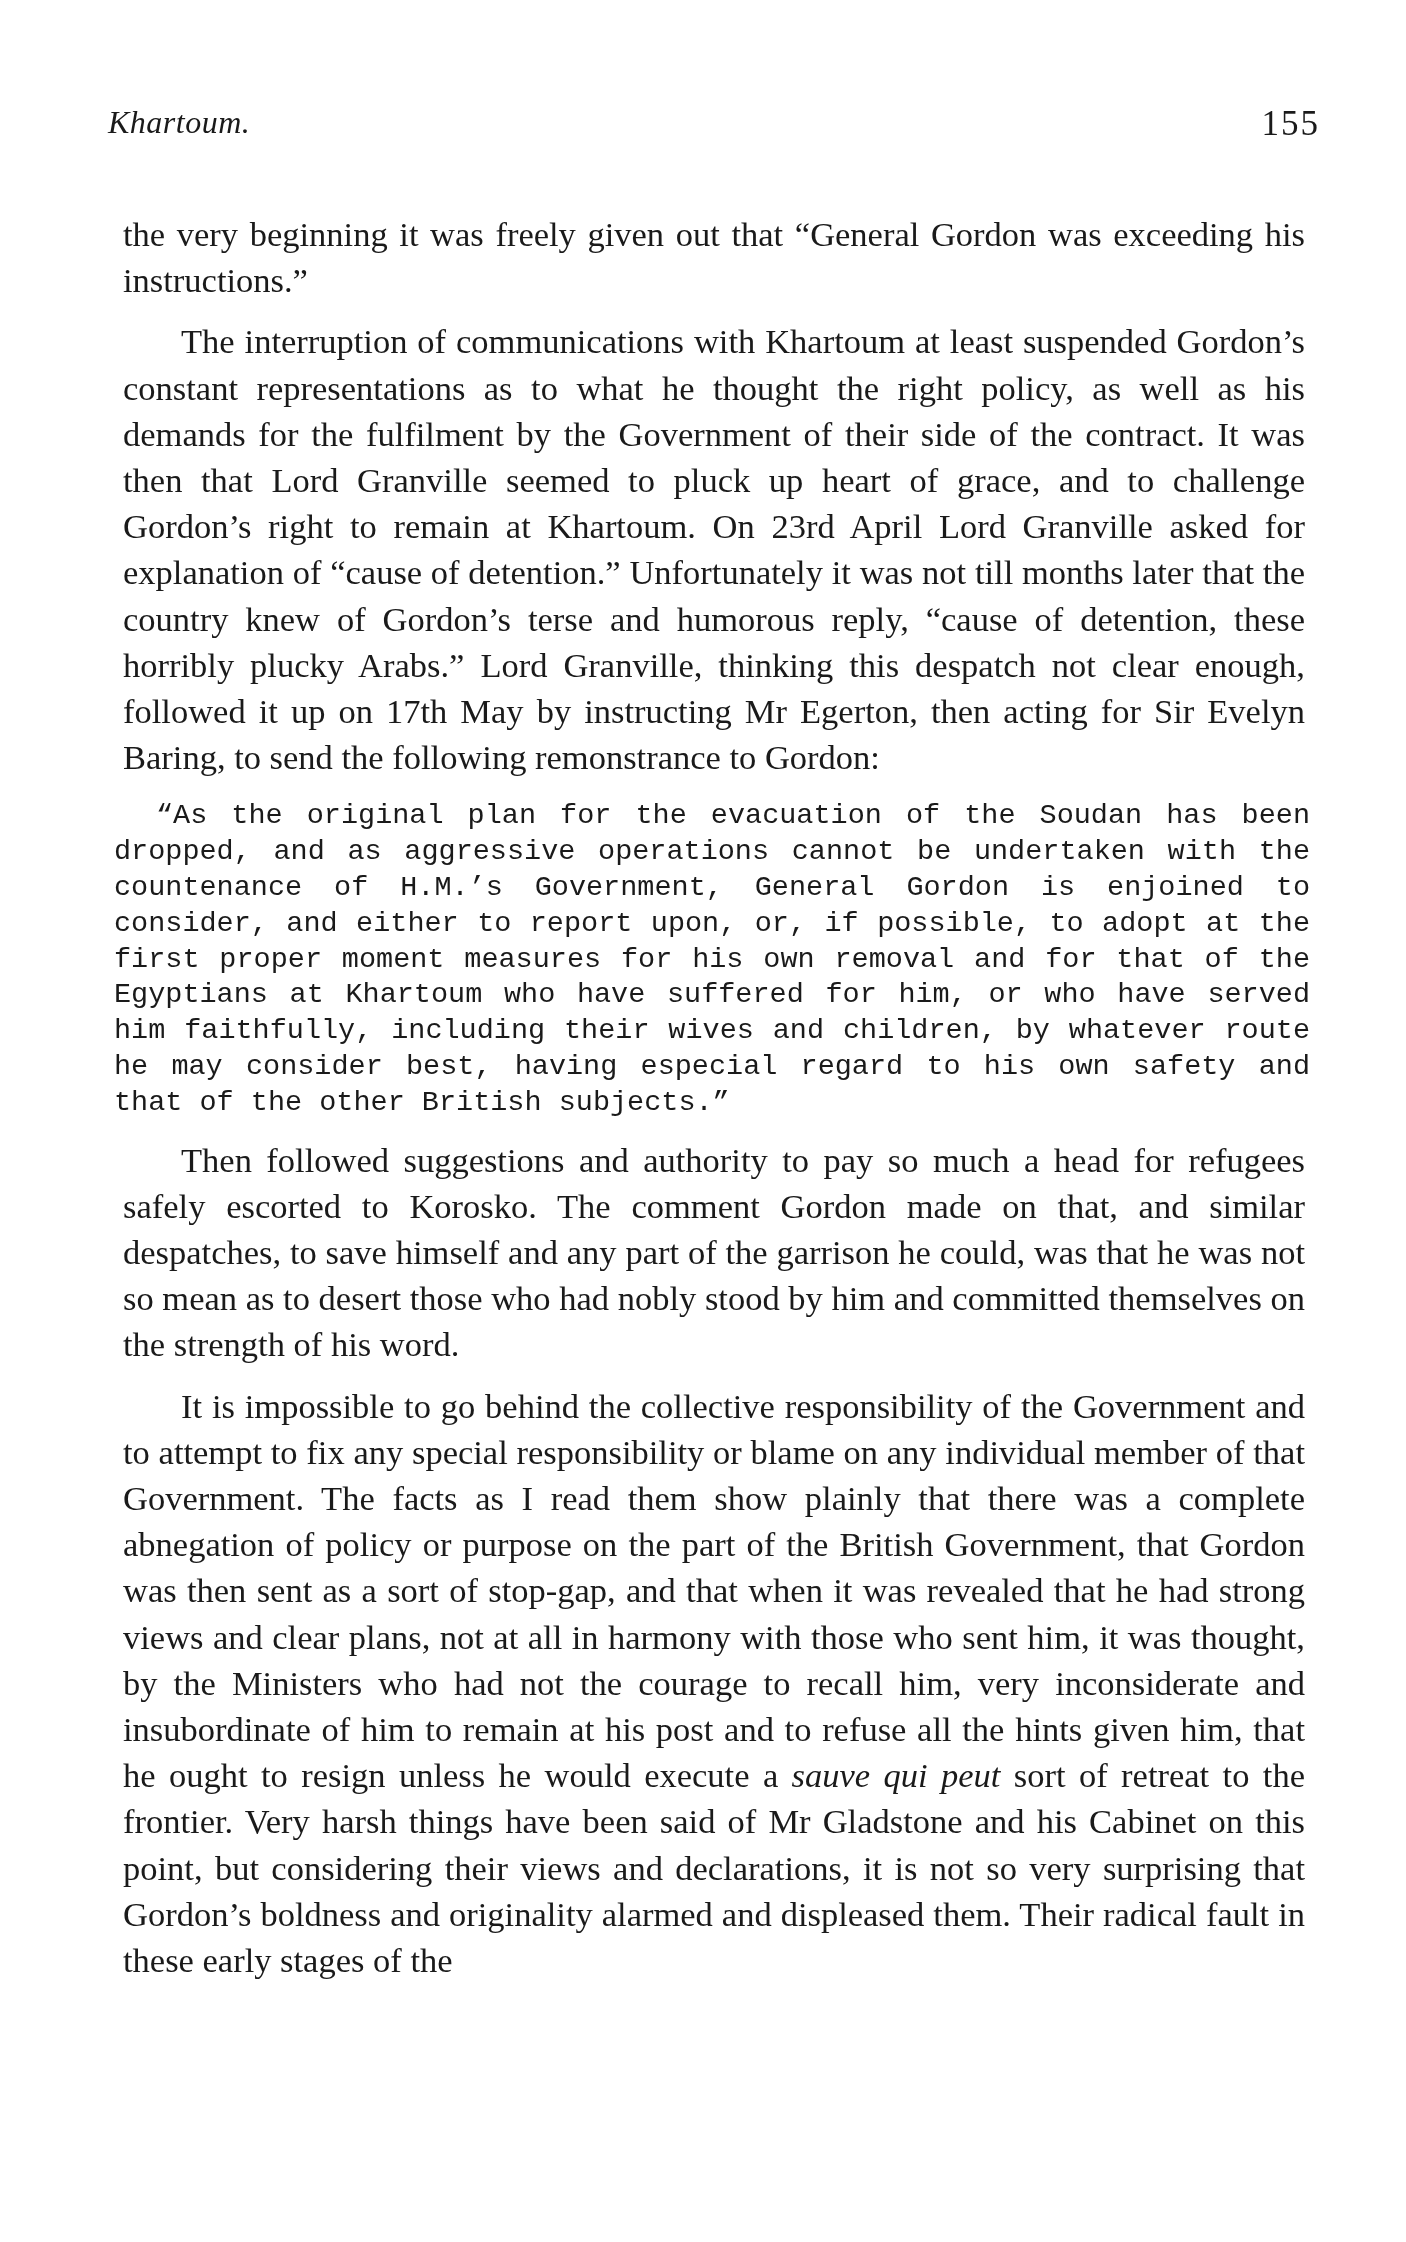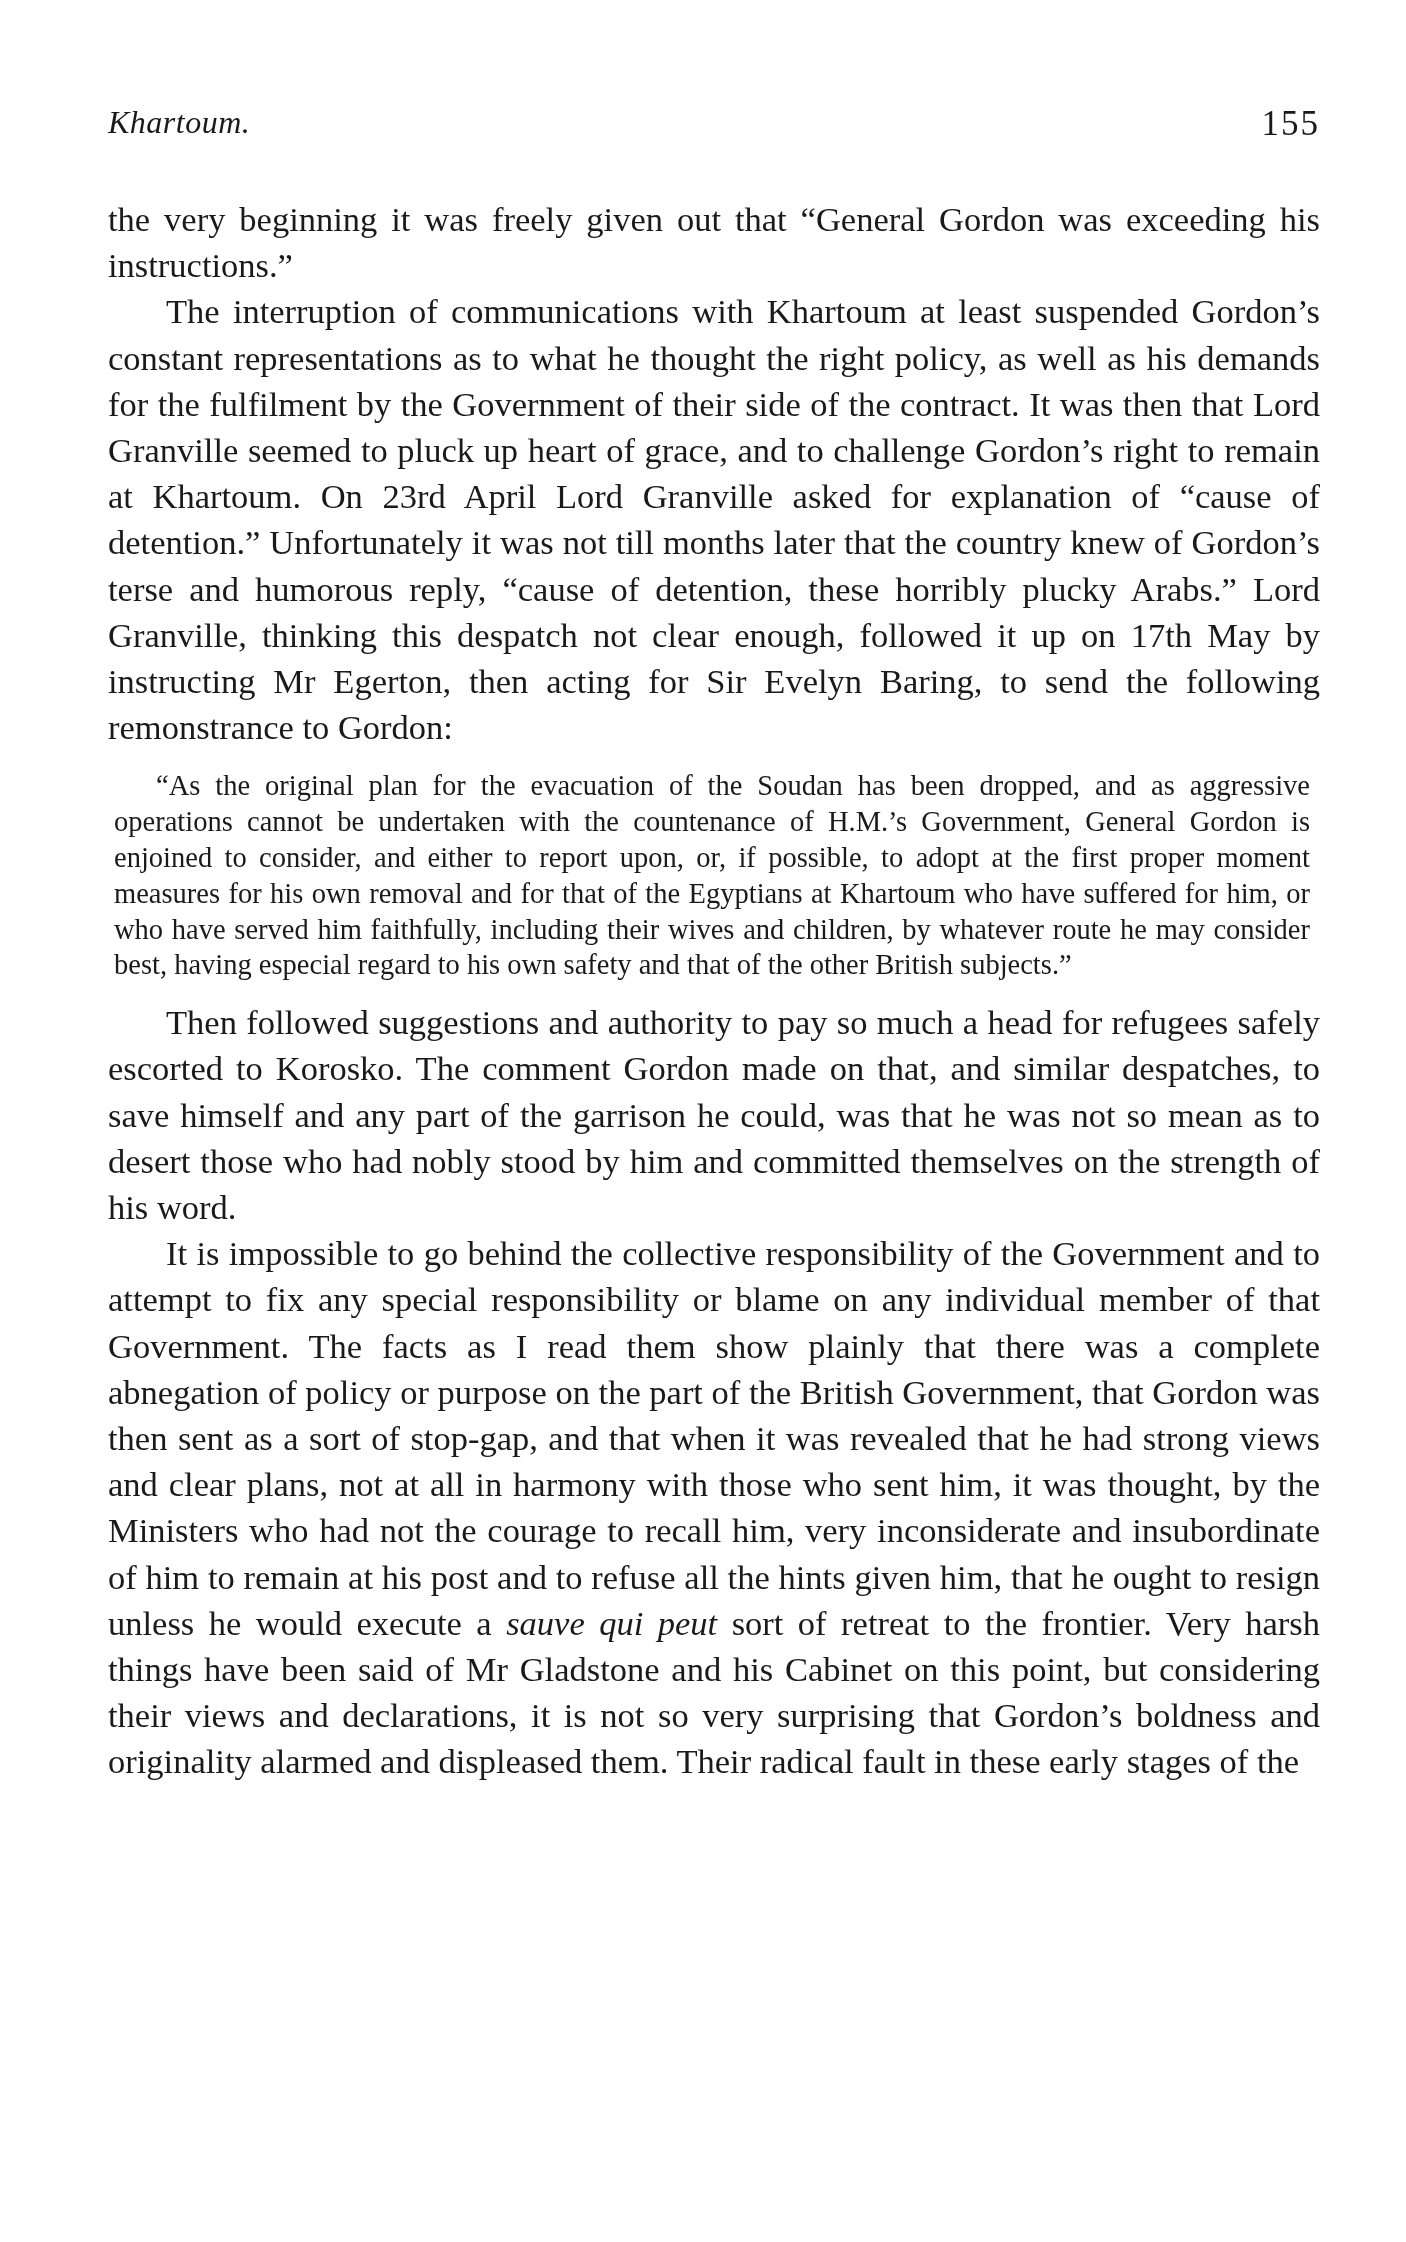--- a/index.html
+++ b/index.html
@@ -4,25 +4,25 @@
 <style>
   html, body { margin: 0; padding: 0; background: #ffffff; }
   body { width: 1406px; height: 2242px; position: relative; overflow: hidden;
          font-family: "Liberation Serif", "DejaVu Serif", serif; color: #1a1a1a; }
   .page { position: absolute; left: 108px; top: 0; width: 1212px; }
   .running-head { position: absolute; top: 104px; left: 0; width: 1212px; height: 50px; }
   .running-title { position: absolute; left: 0; right: 15px; text-align: left;
                    font-style: italic; font-size: 32px; letter-spacing: 0.5px; }
   .page-number { position: absolute; right: 0; top: 0; font-size: 35px; letter-spacing: 2px; }
   .body-text { position: absolute; top: 196px; left: 0; width: 1212px; }
-  .para { margin: 0; font-size: 34.5px; line-height: 46.2px; text-align: justify;
+  .para { margin: 15px; font-size: 34.5px; line-height: 46.2px; text-align: justify;
           text-align-last: left; }
   .para.indent { text-indent: 58px; }
   .quote { margin: 18px 10px 16px 6px; font-size: 28.5px; line-height: 35.8px;
-           text-align: justify; text-indent: 42px; }
+           text-align: justify; text-indent: 42px; font-family: Liberation Mono, monospace; }
   .foreign { font-style: italic; }
 </style>
 </head>
 <body>
 
 <div class="page">
   <div class="running-head">
     <div class="running-title">Khartoum.</div>
     <div class="page-number">155</div>
   </div>

